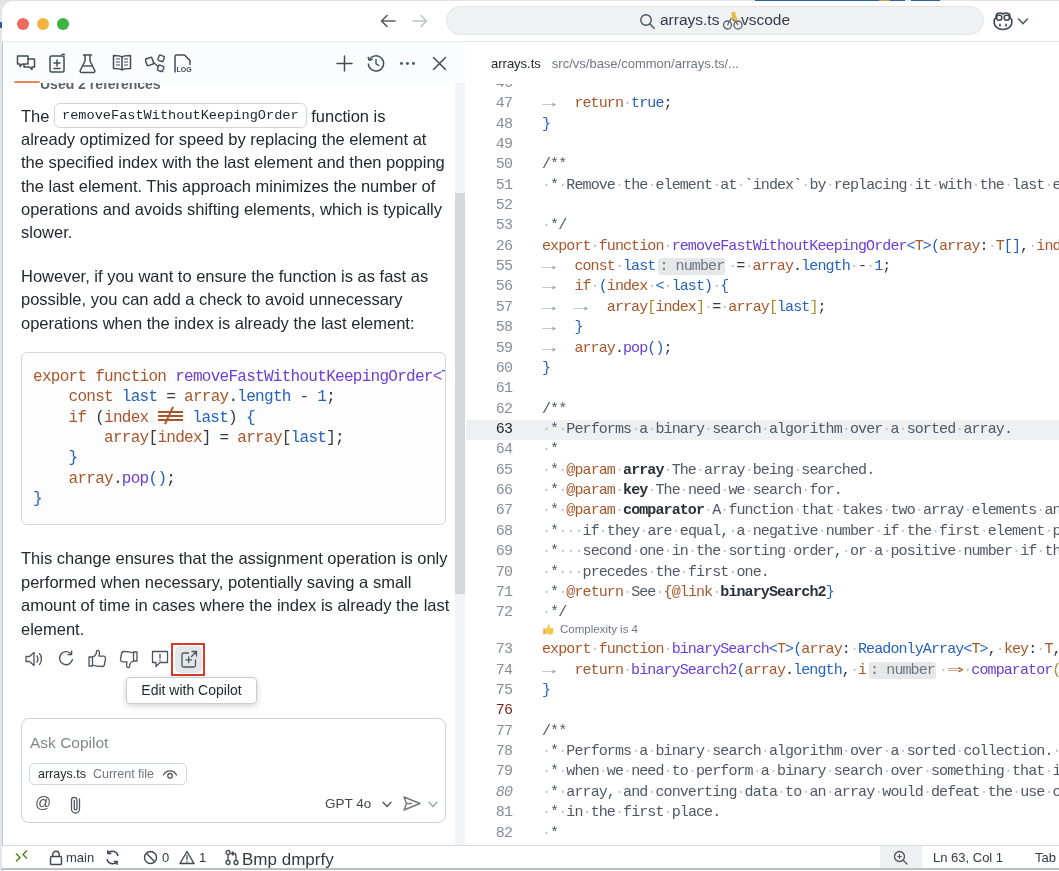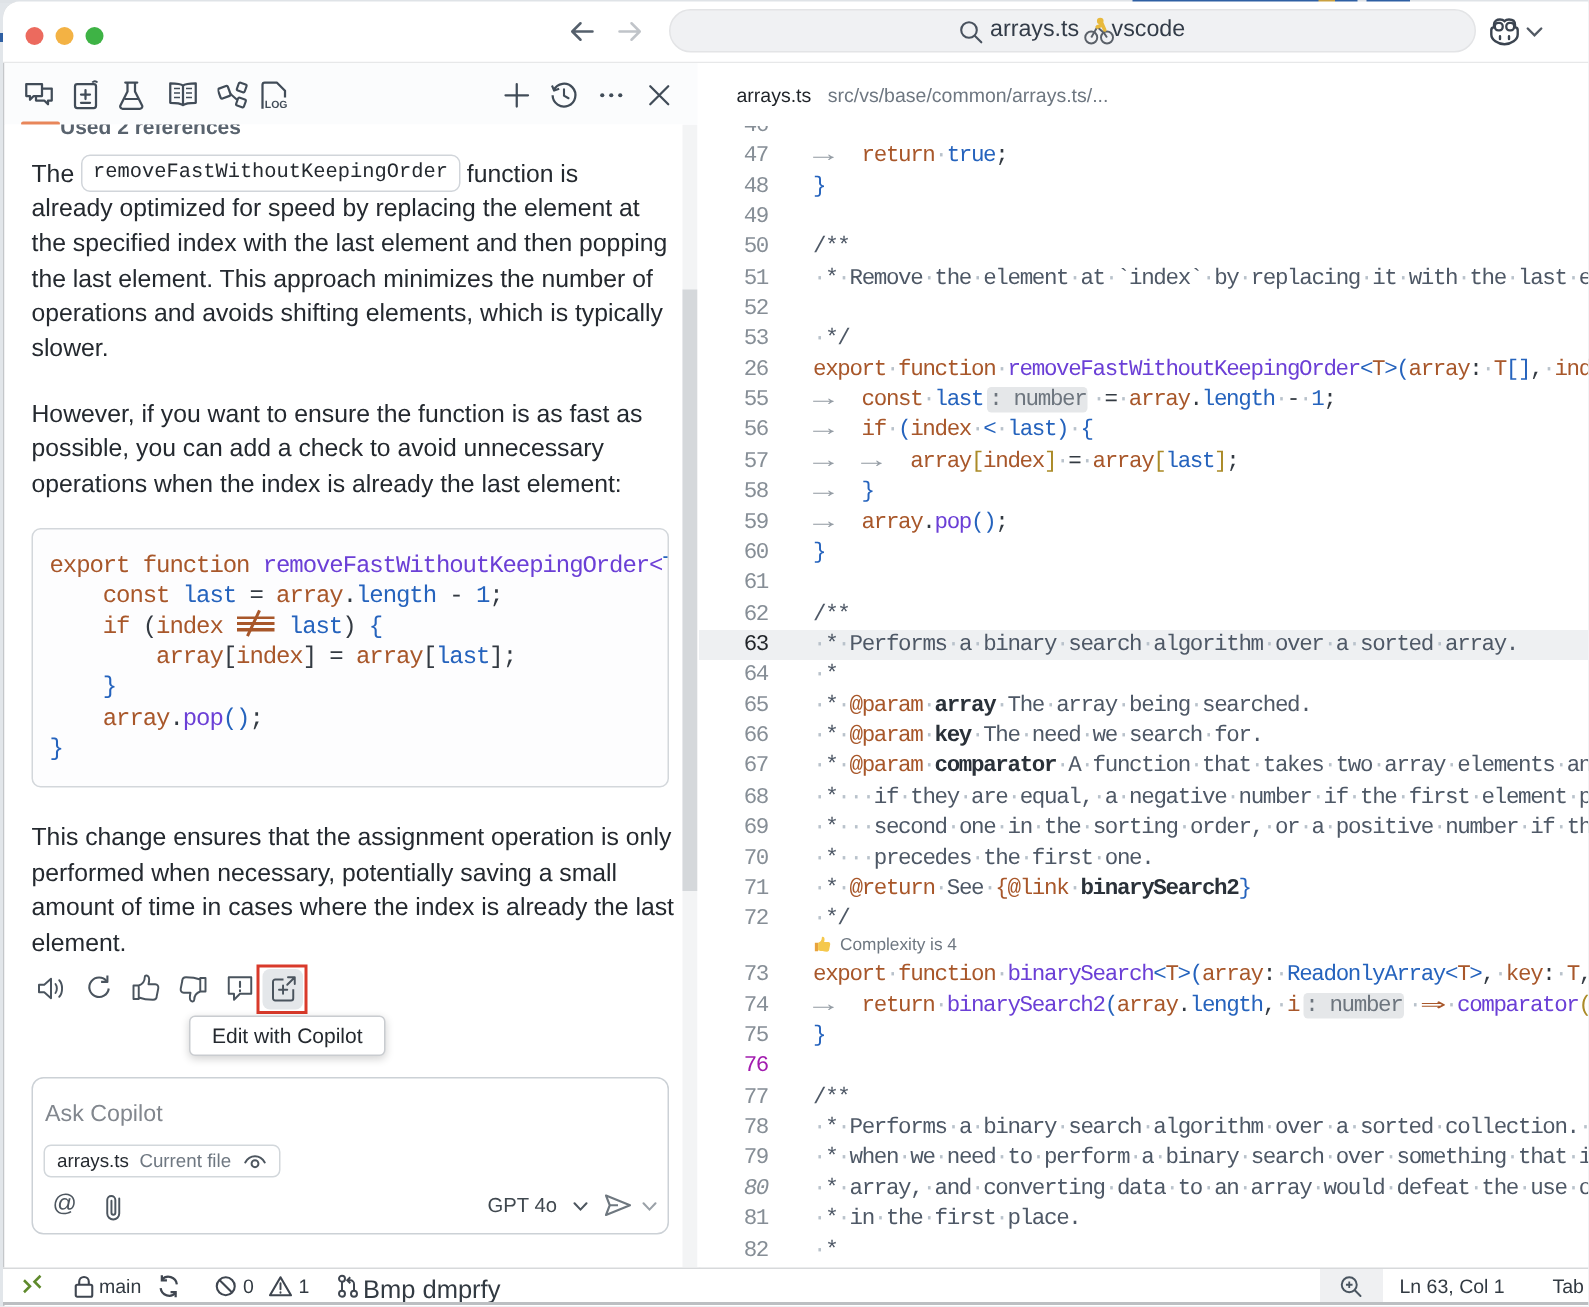--- a/index.html
+++ b/index.html
@@ -340,21 +340,21 @@
 <div class="lnum" style="top:498.8px;color:#868e96;">71</div>
 <div class="eline" style="top:498.8px;"><i>·</i><span class="cm">*</span><i>·</i><span class="kw">@return</span><i>·</i><span class="cm">See</span><i>·</i><span class="kw">{@link</span><i>·</i><span class="bold">binarySearch2</span><span class="bl">}</span></div>
 <div class="lnum" style="top:519.2px;color:#868e96;">72</div>
 <div class="eline" style="top:519.2px;"><i>·</i><span class="cm">*/</span></div>
 <div class="lnum" style="top:556.3px;color:#868e96;">73</div>
 <div class="eline" style="top:556.3px;"><span class="kw">export</span><i>·</i><span class="kw">function</span><i>·</i><span class="fn">binarySearch</span><span class="bl">&lt;</span><span class="kw">T</span><span class="bl">&gt;(</span><span class="id">array</span><span class="pc">:</span><i>·</i><span class="bl">ReadonlyArray</span><span class="bl">&lt;</span><span class="kw">T</span><span class="bl">&gt;</span><span class="pc">,</span><i>·</i><span class="id">key</span><span class="pc">:</span><i>·</i><span class="kw">T</span><span class="pc">,</span></div>
 <div class="lnum" style="top:576.6px;color:#868e96;">74</div>
 <div class="eline" style="top:576.6px;"><span class="tab"><b>→</b></span><span class="kw">return</span><i>·</i><span class="fn">binarySearch2</span><span class="bl">(</span><span class="id">array</span><span class="pc">.</span><span class="bl">length</span><span class="pc">,</span><i>·</i><span class="id">i</span><span class="inlay">: number</span><i>·</i><span class="arr"><b>⇒</b></span><i>·</i><span class="fn">comparator</span><span class="br">(</span></div>
 <div class="lnum" style="top:597.0px;color:#868e96;">75</div>
 <div class="eline" style="top:597.0px;"><span class="bl">}</span></div>
-<div class="lnum" style="top:617.3px;color:#a21caf;">76</div>
+<div class="lnum" style="top:617.3px;color:#7f1d1d;">76</div>
 <div class="lnum" style="top:637.7px;color:#868e96;">77</div>
 <div class="eline" style="top:637.7px;"><span class="cm">/**</span></div>
 <div class="lnum" style="top:658.1px;color:#868e96;">78</div>
 <div class="eline" style="top:658.1px;"><i>·</i><span class="cm">*</span><i>·</i><span class="cm">Performs</span><i>·</i><span class="cm">a</span><i>·</i><span class="cm">binary</span><i>·</i><span class="cm">search</span><i>·</i><span class="cm">algorithm</span><i>·</i><span class="cm">over</span><i>·</i><span class="cm">a</span><i>·</i><span class="cm">sorted</span><i>·</i><span class="cm">collection.</span><i>·</i></div>
 <div class="lnum" style="top:678.4px;color:#868e96;">79</div>
 <div class="eline" style="top:678.4px;"><i>·</i><span class="cm">*</span><i>·</i><span class="cm">when</span><i>·</i><span class="cm">we</span><i>·</i><span class="cm">need</span><i>·</i><span class="cm">to</span><i>·</i><span class="cm">perform</span><i>·</i><span class="cm">a</span><i>·</i><span class="cm">binary</span><i>·</i><span class="cm">search</span><i>·</i><span class="cm">over</span><i>·</i><span class="cm">something</span><i>·</i><span class="cm">that</span><i>·</i><span class="cm">isn</span></div>
 <div class="lnum" style="top:698.8px;color:#868e96;font-style:italic;">80</div>
 <div class="eline" style="top:698.8px;"><i>·</i><span class="cm">*</span><i>·</i><span class="cm">array,</span><i>·</i><span class="cm">and</span><i>·</i><span class="cm">converting</span><i>·</i><span class="cm">data</span><i>·</i><span class="cm">to</span><i>·</i><span class="cm">an</span><i>·</i><span class="cm">array</span><i>·</i><span class="cm">would</span><i>·</i><span class="cm">defeat</span><i>·</i><span class="cm">the</span><i>·</i><span class="cm">use</span><i>·</i><span class="cm">of</span></div>
 <div class="lnum" style="top:719.1px;color:#868e96;">81</div>
 <div class="eline" style="top:719.1px;"><i>·</i><span class="cm">*</span><i>·</i><span class="cm">in</span><i>·</i><span class="cm">the</span><i>·</i><span class="cm">first</span><i>·</i><span class="cm">place.</span></div>

